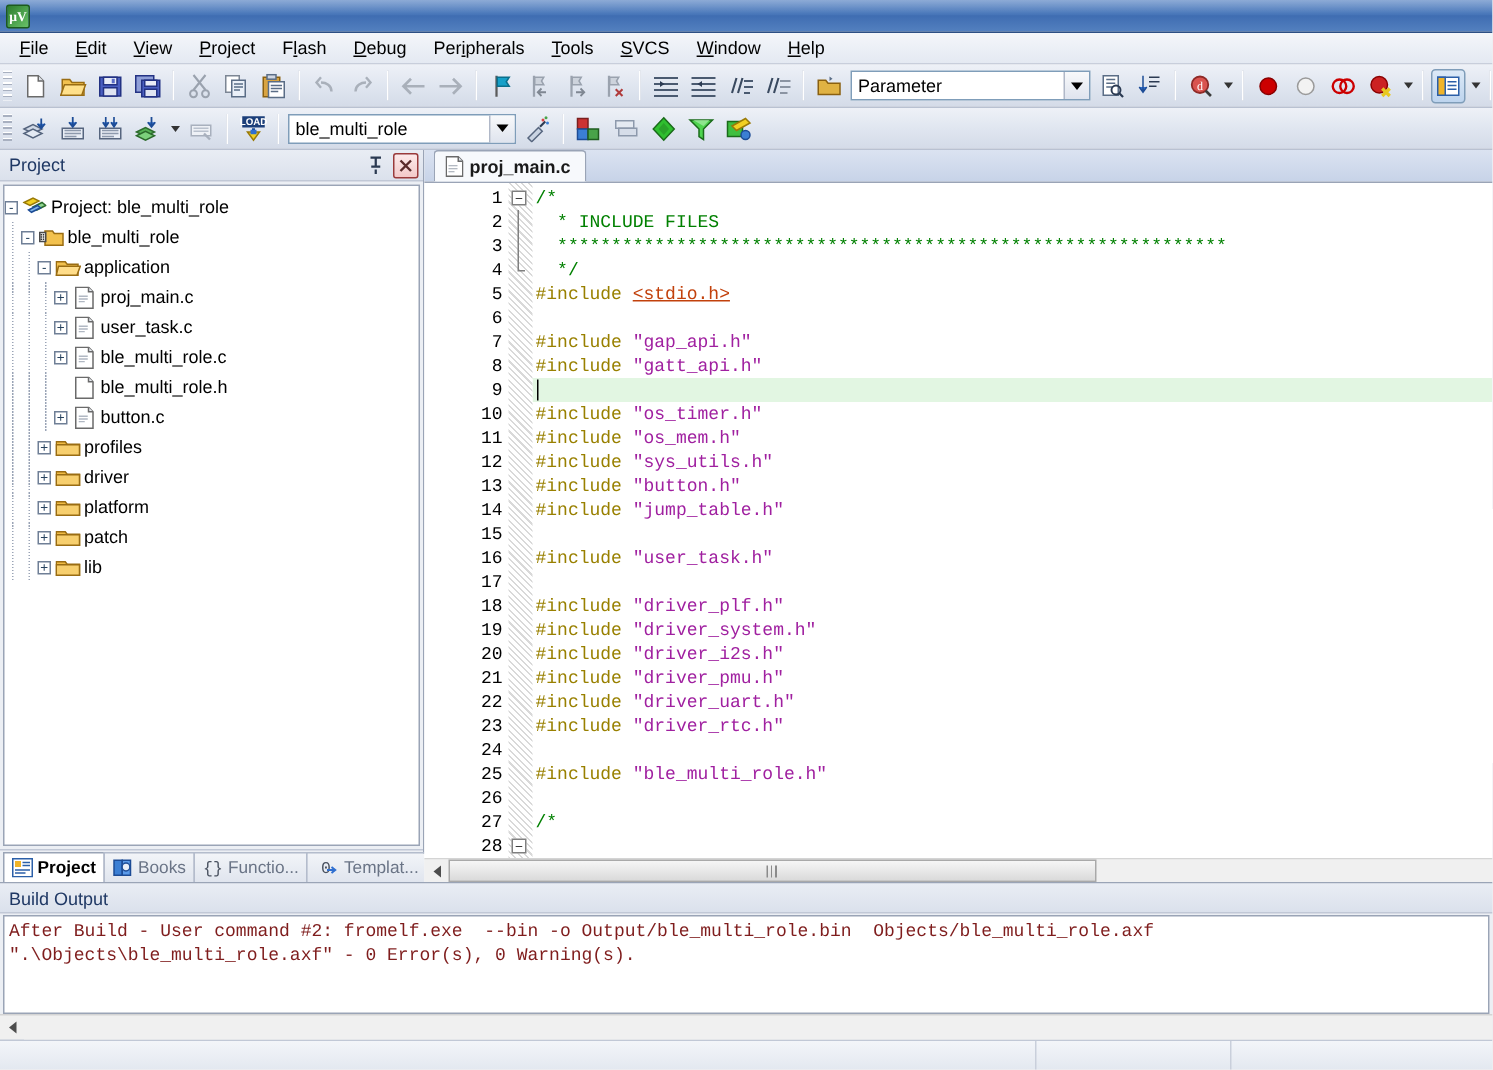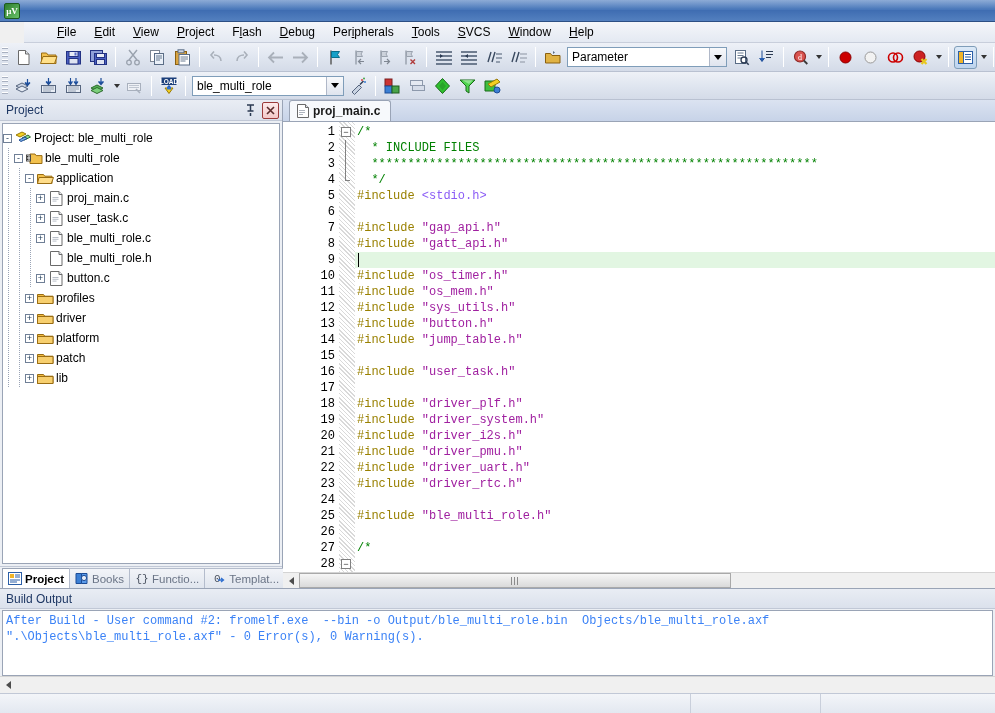--- a/index.html
+++ b/index.html
@@ -40,23 +40,22 @@
     color: #11224a; font-size: 12px; white-space: nowrap;
     position: relative; z-index: 2;
     text-shadow: 0 1px 0 rgba(255,255,255,.25);
   }
 
   
   .menubar {
     height: 21px; flex: 0 0 21px;
     background: linear-gradient(to bottom, #f4f6fa, #e4e9f2);
     display: flex; align-items: center;
-    padding-left: 24px;
+    padding-left: 4px;
     border-bottom: 1px solid #c8cedb;
-    margin-left: 24px;
   }
   .menu-item {
     padding: 2px 9px; font-size: 12px; color: #000; cursor: default;
     white-space: nowrap;
   }
   .menu-item u { text-decoration: underline; }
 
   
   .toolbar {
     display: flex; align-items: center;
@@ -197,21 +196,21 @@
   }
   .cline { height: 16px; line-height: 16px; white-space: pre; padding-left: 2px; }
   .cline.cur { background: #e2f6e2; }
   .cline.cur::before {
     content: ""; position: absolute; left: 3px; width: 1px; height: 14px;
     background: #000; margin-top: 1px;
   }
   .cmt { color: #008000; }
   .pp  { color: #998000; }
   .str { color: #a020a0; }
-  .sysinc { color: #8b5cf6; }
+  .sysinc { color: #c2410c; text-decoration: underline; }
 
   .hscroll {
     height: 16px; flex: 0 0 16px; display: flex; align-items: center;
     background: #f0f0f0; border-top: 1px solid #d4d4d4;
   }
   .hs-arrow { width: 16px; height: 15px; display: flex; align-items: center; justify-content: center;
               background: #f0f0f0; flex: 0 0 16px; }
   .hs-track { flex: 1 1 auto; height: 15px; background: #f0f0f0; position: relative; }
   .hs-thumb {
     position: absolute; left: 0; top: 0; height: 15px; width: 62%;
@@ -225,21 +224,21 @@
   
   .buildpanel { flex: 0 0 105px; display: flex; flex-direction: column; background: #eceff4;
                 border-top: 1px solid #9aa4b6; }
   .build-head {
     height: 20px; flex: 0 0 20px; display: flex; align-items: center; padding-left: 6px;
     background: linear-gradient(to bottom,#e9edf4,#dbe1ec);
     border-bottom: 1px solid #c1c8d6; font-size: 12px; color: #1f3864;
   }
   .build-body {
     flex: 1 1 auto; background: #fff; border: 1px solid #9aa4b6; margin: 1px 2px 0 2px;
-    font-family: "Liberation Mono", monospace; font-size: 12px; color: #3b82f6;
+    font-family: "Liberation Mono", monospace; font-size: 12px; color: #7f1d1d;
     padding: 2px 3px; overflow: hidden; white-space: pre; line-height: 16px;
   }
   .build-scroll { height: 17px; flex: 0 0 17px; display: flex; align-items: center;
                   background: #f0f0f0; border-top: 1px solid #d4d4d4; }
 
   .statusbar { height: 20px; flex: 0 0 20px; background: linear-gradient(to bottom,#f3f5f9,#e3e8f0);
                border-top: 1px solid #c1c8d6; display: flex; align-items: center; }
   .sb-cell { border-left: 1px solid #c9cfdb; height: 20px; }
 
   svg { display: block; }

